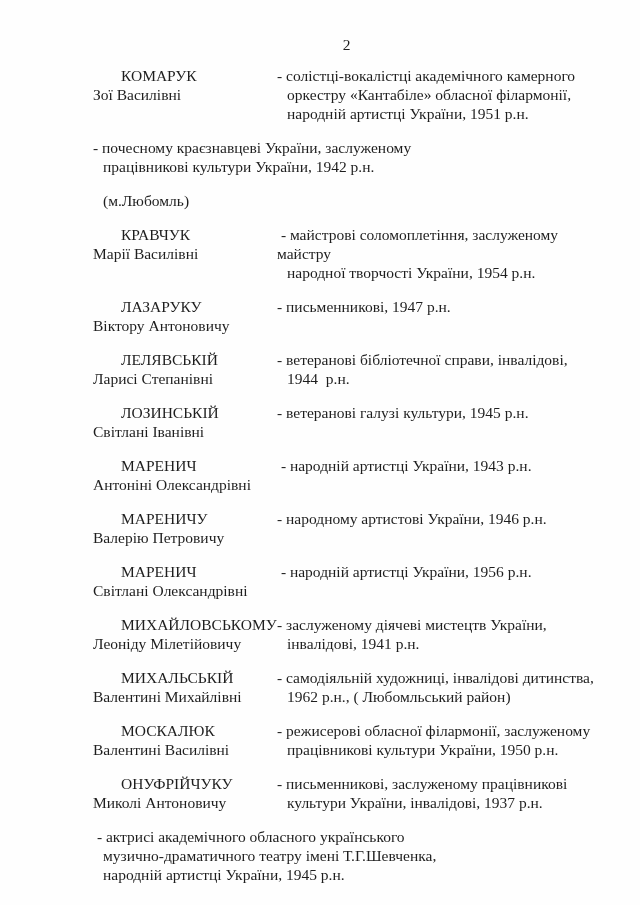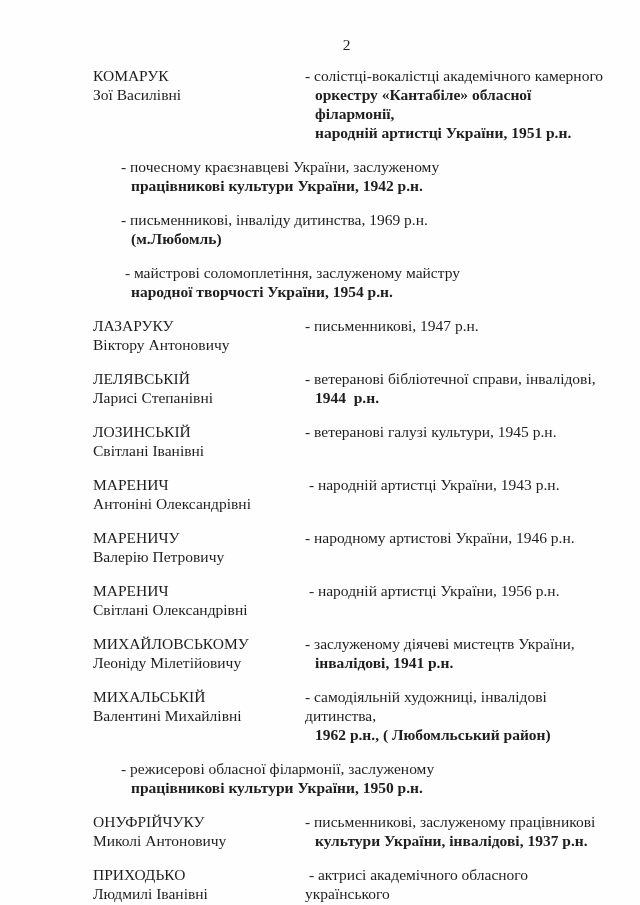--- a/index.html
+++ b/index.html
@@ -39,34 +39,33 @@
     display: flex;
     align-items: flex-start;
     margin-bottom: 15px;
   }
   .entry-left {
     width: 184px;
     flex: 0 0 184px;
   }
   .surname {
     white-space: pre;
+    margin-left: 28px;
   }
   .given-names {
     white-space: pre;
   }
   .entry-right {
     flex: 1 1 auto;
-    margin-left: 28px;
   }
   .desc-line {
     white-space: pre-wrap;
   }
   .desc-line.cont {
     padding-left: 10px;
-    font-weight: bold;
   }
 </style>
 </head>
 <body>
 
 <div class="page">
   <div class="page-number">2</div>
   <div class="entries">
   <div class="entry">
     <div class="entry-left">
@@ -82,26 +81,29 @@
 
   <div class="entry">
     <div class="entry-right">
           <div class="desc-line">- почесному краєзнавцеві України, заслуженому</div>
           <div class="desc-line cont">працівникові культури України, 1942 р.н.</div>
         </div>
   </div>
 
   <div class="entry">
     <div class="entry-right">
-          <div class="desc-line">- письменникові, інваліду дитинства, 1969 р.н.</div>
           <div class="desc-line cont">(м.Любомль)</div>
         </div>
   </div>
 
   <div class="entry">
+    <div class="entry-left">
+      <div class="surname">КРАВЧУК</div>
+      <div class="given-names">Марії Василівні</div>
+    </div>
     <div class="entry-right">
           <div class="desc-line"> - майстрові соломоплетіння, заслуженому майстру</div>
           <div class="desc-line cont">народної творчості України, 1954 р.н.</div>
         </div>
   </div>
 
   <div class="entry">
     <div class="entry-left">
       <div class="surname">ЛАЗАРУКУ</div>
       <div class="given-names">Віктору Антоновичу</div>
@@ -178,42 +180,42 @@
       <div class="surname">МИХАЛЬСЬКІЙ</div>
       <div class="given-names">Валентині Михайлівні</div>
     </div>
     <div class="entry-right">
           <div class="desc-line">- самодіяльній художниці, інвалідові дитинства,</div>
           <div class="desc-line cont">1962 р.н., ( Любомльський район)</div>
         </div>
   </div>
 
   <div class="entry">
+    <div class="entry-left">
+      <div class="surname">МОСКАЛЮК</div>
+      <div class="given-names">Валентині Василівні</div>
+    </div>
     <div class="entry-right">
           <div class="desc-line">- режисерові обласної філармонії, заслуженому</div>
           <div class="desc-line cont">працівникові культури України, 1950 р.н.</div>
         </div>
   </div>
 
   <div class="entry">
     <div class="entry-left">
       <div class="surname">ОНУФРІЙЧУКУ</div>
       <div class="given-names">Миколі Антоновичу</div>
     </div>
     <div class="entry-right">
           <div class="desc-line">- письменникові, заслуженому працівникові</div>
           <div class="desc-line cont">культури України, інвалідові, 1937 р.н.</div>
         </div>
   </div>
 
   <div class="entry">
-    <div class="entry-left">
-      <div class="surname">ПРИХОДЬКО</div>
-      <div class="given-names">Людмилі Іванівні</div>
-    </div>
     <div class="entry-right">
           <div class="desc-line"> - актрисі академічного обласного українського</div>
           <div class="desc-line cont">музично-драматичного театру імені Т.Г.Шевченка,</div>
           <div class="desc-line cont">народній артистці України, 1945 р.н.</div>
         </div>
   </div>
 </div>
 </div>
 
 </body></html>

